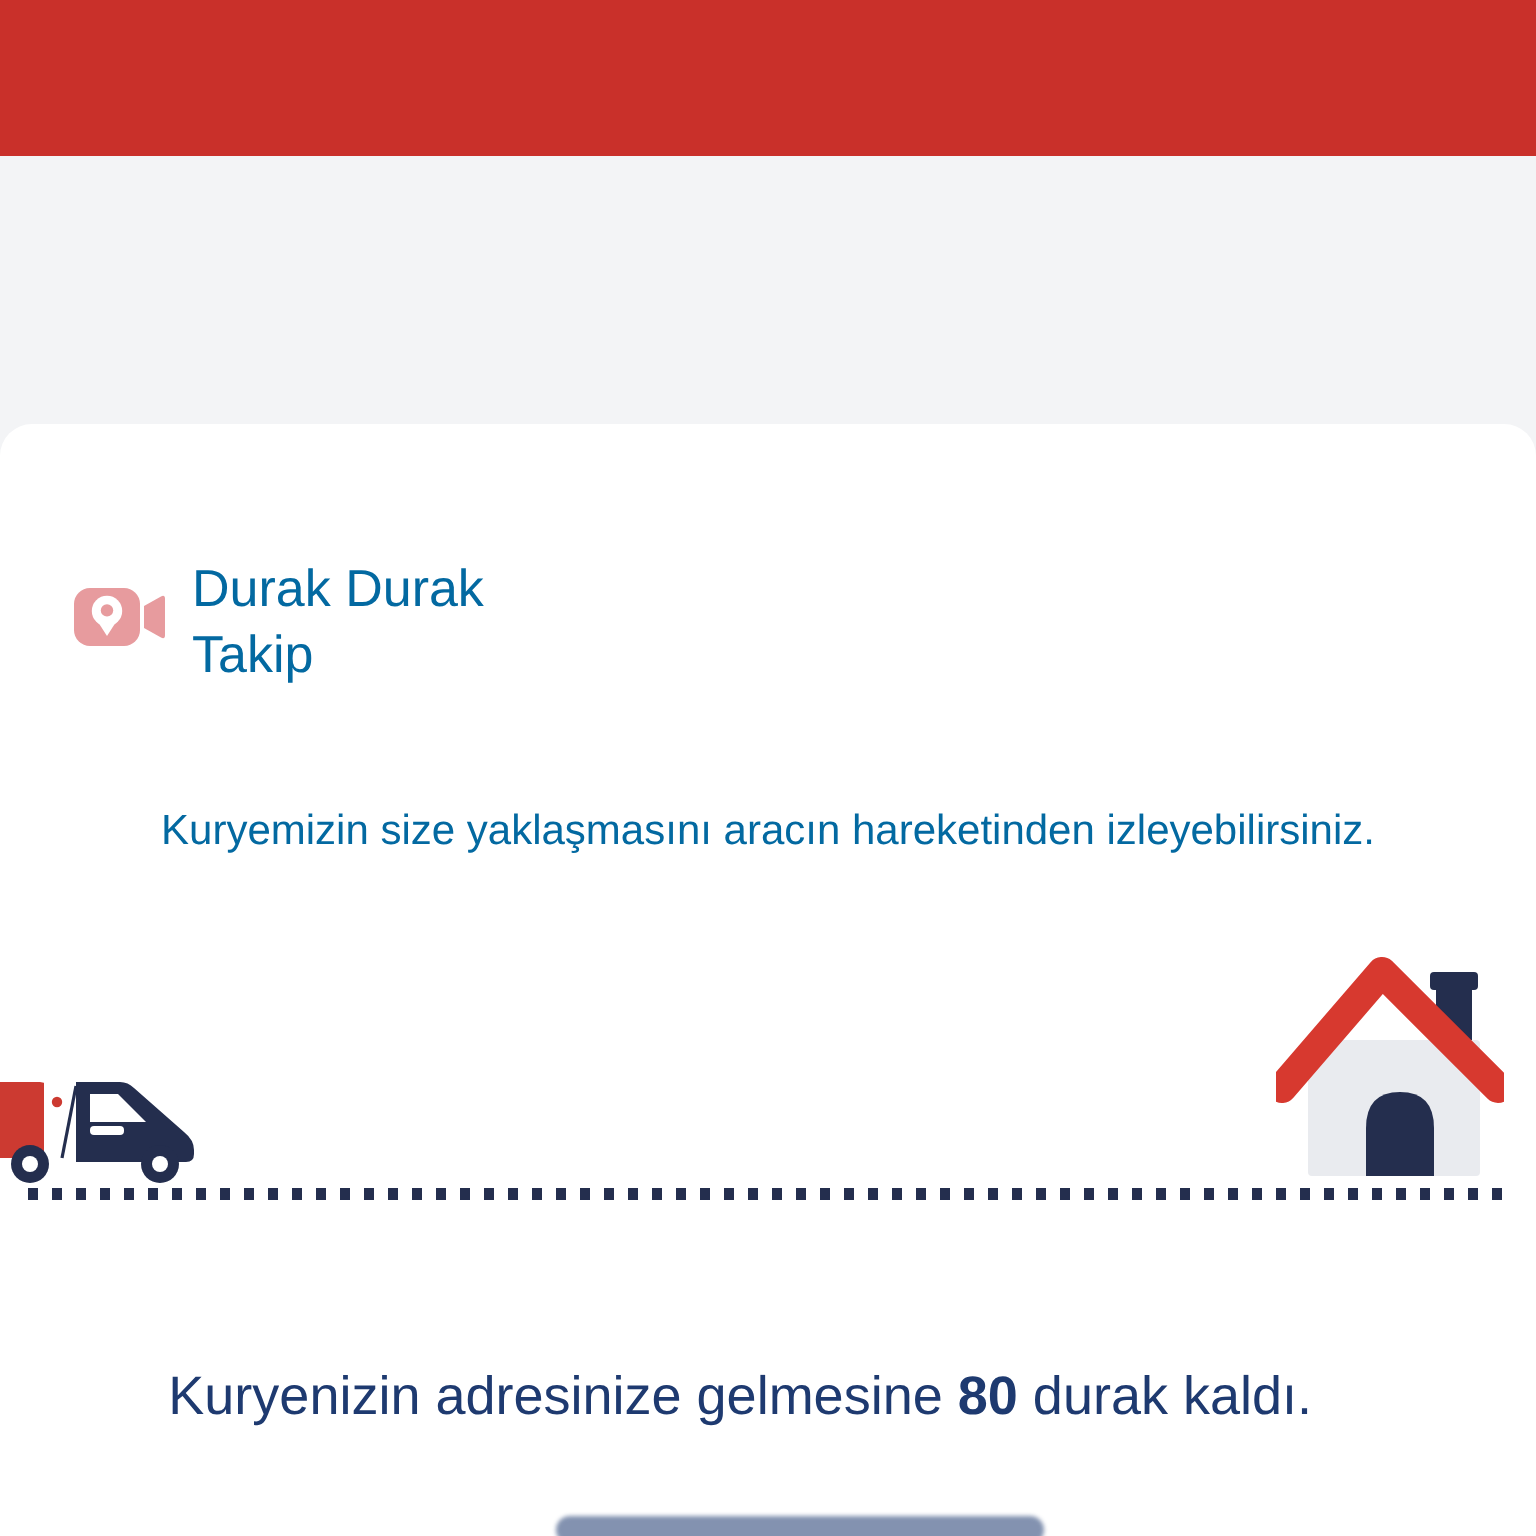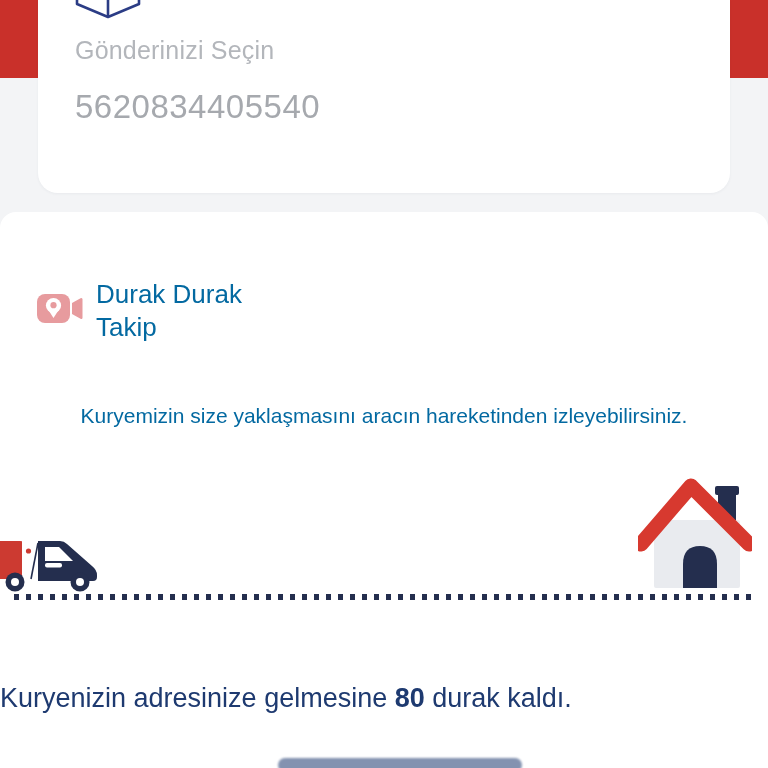--- a/index.html
+++ b/index.html
@@ -35,46 +35,38 @@
     position:absolute;left:0;top:192px;width:768px;text-align:center;
     font-size:21px;color:#0369a1;
   }
   .truck{position:absolute;left:-2px;top:327px;}
   .house{position:absolute;left:638px;top:264px;}
   .dotted-line{
     position:absolute;left:14px;top:382px;width:738px;height:6px;
     background:repeating-linear-gradient(90deg,#242e4e 0 5px,transparent 5px 12px);
   }
   .status-line{
-    position:absolute;left:0;width:656px;text-align:left;
+    position:absolute;left:0;width:656px;text-align:right;
     font-size:27px;color:#1e3a70;
   }
   .status-line.l1{top:471px;}
   .status-line.l2{top:513px;}
   .status-line b{font-weight:700;}
   .cutoff-bar{
     position:absolute;left:278px;top:546px;width:244px;height:14px;
     background:#1e3a70;opacity:.55;border-radius:7px;filter:blur(1px);
   }
 </style>
 </head>
 <body>
 
 <div class="screen">
 
   <div class="red-band"></div>
 
-  <div class="card1">
-    <svg class="cube-icon" width="66" height="19" viewBox="0 0 66 19">
-      <path d="M2 0 L2 4 L33 17 L64 4 L64 0" fill="none" stroke="#2b3c85" stroke-width="2.6" stroke-linejoin="round"></path>
-      <path d="M33 17 L33 0" fill="none" stroke="#2b3c85" stroke-width="2.6"></path>
-    </svg>
-    <div class="card1-label">Gönderinizi Seçin</div>
-    <div class="tracking-number">5620834405540</div>
-  </div>
 
   <div class="card2">
 
     <div class="feature">
       <svg class="camera-icon" width="48" height="40" viewBox="0 0 48 40">
         <rect x="1" y="4" width="33" height="29" rx="8" fill="#e79b9e"></rect>
         <path d="M36 13 L44.5 8.2 Q46.5 7.2 46.5 9.5 L46.5 27.5 Q46.5 29.8 44.5 28.8 L36 24 Z" fill="#e79b9e"></path>
         <circle cx="17.5" cy="15.5" r="7.6" fill="#ffffff"></circle>
         <path d="M17.5 28 L11.4 18.5 L23.6 18.5 Z" fill="#ffffff"></path>
         <circle cx="17.5" cy="15.2" r="3.1" fill="#e79b9e"></circle>

